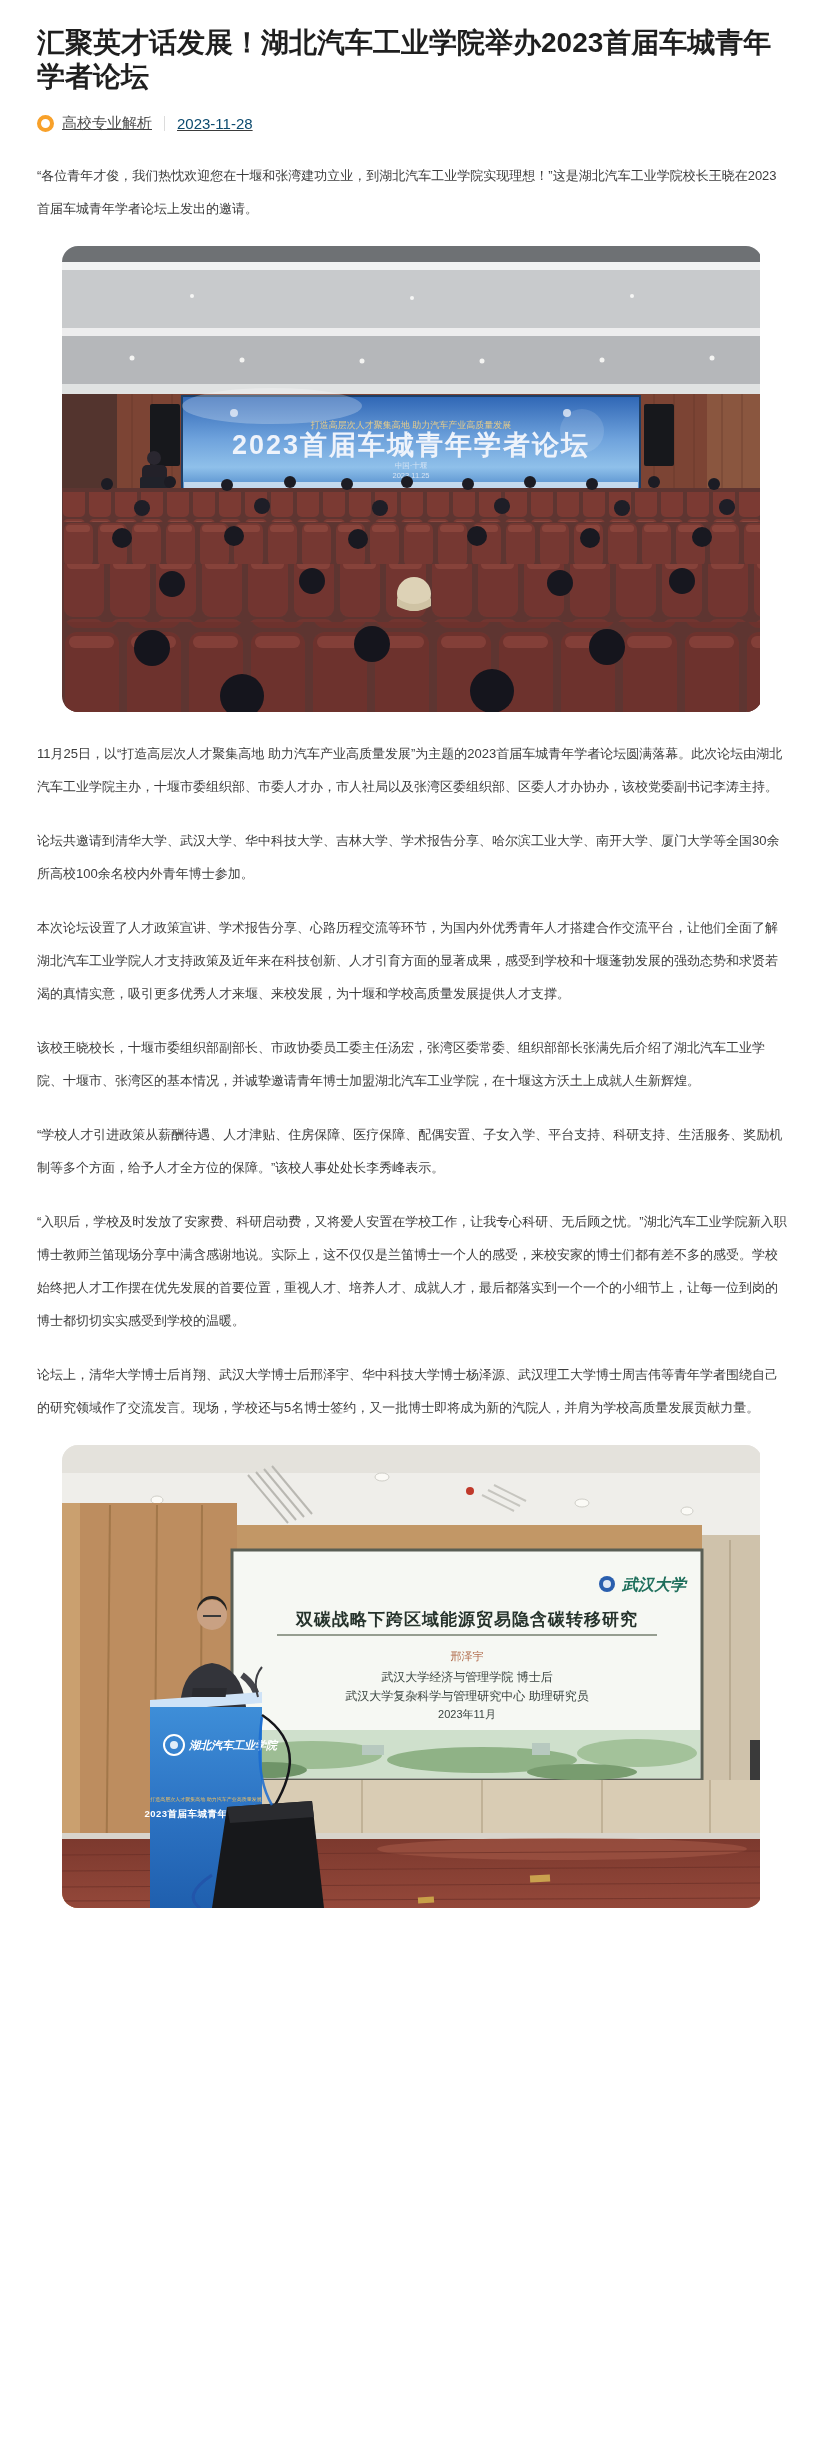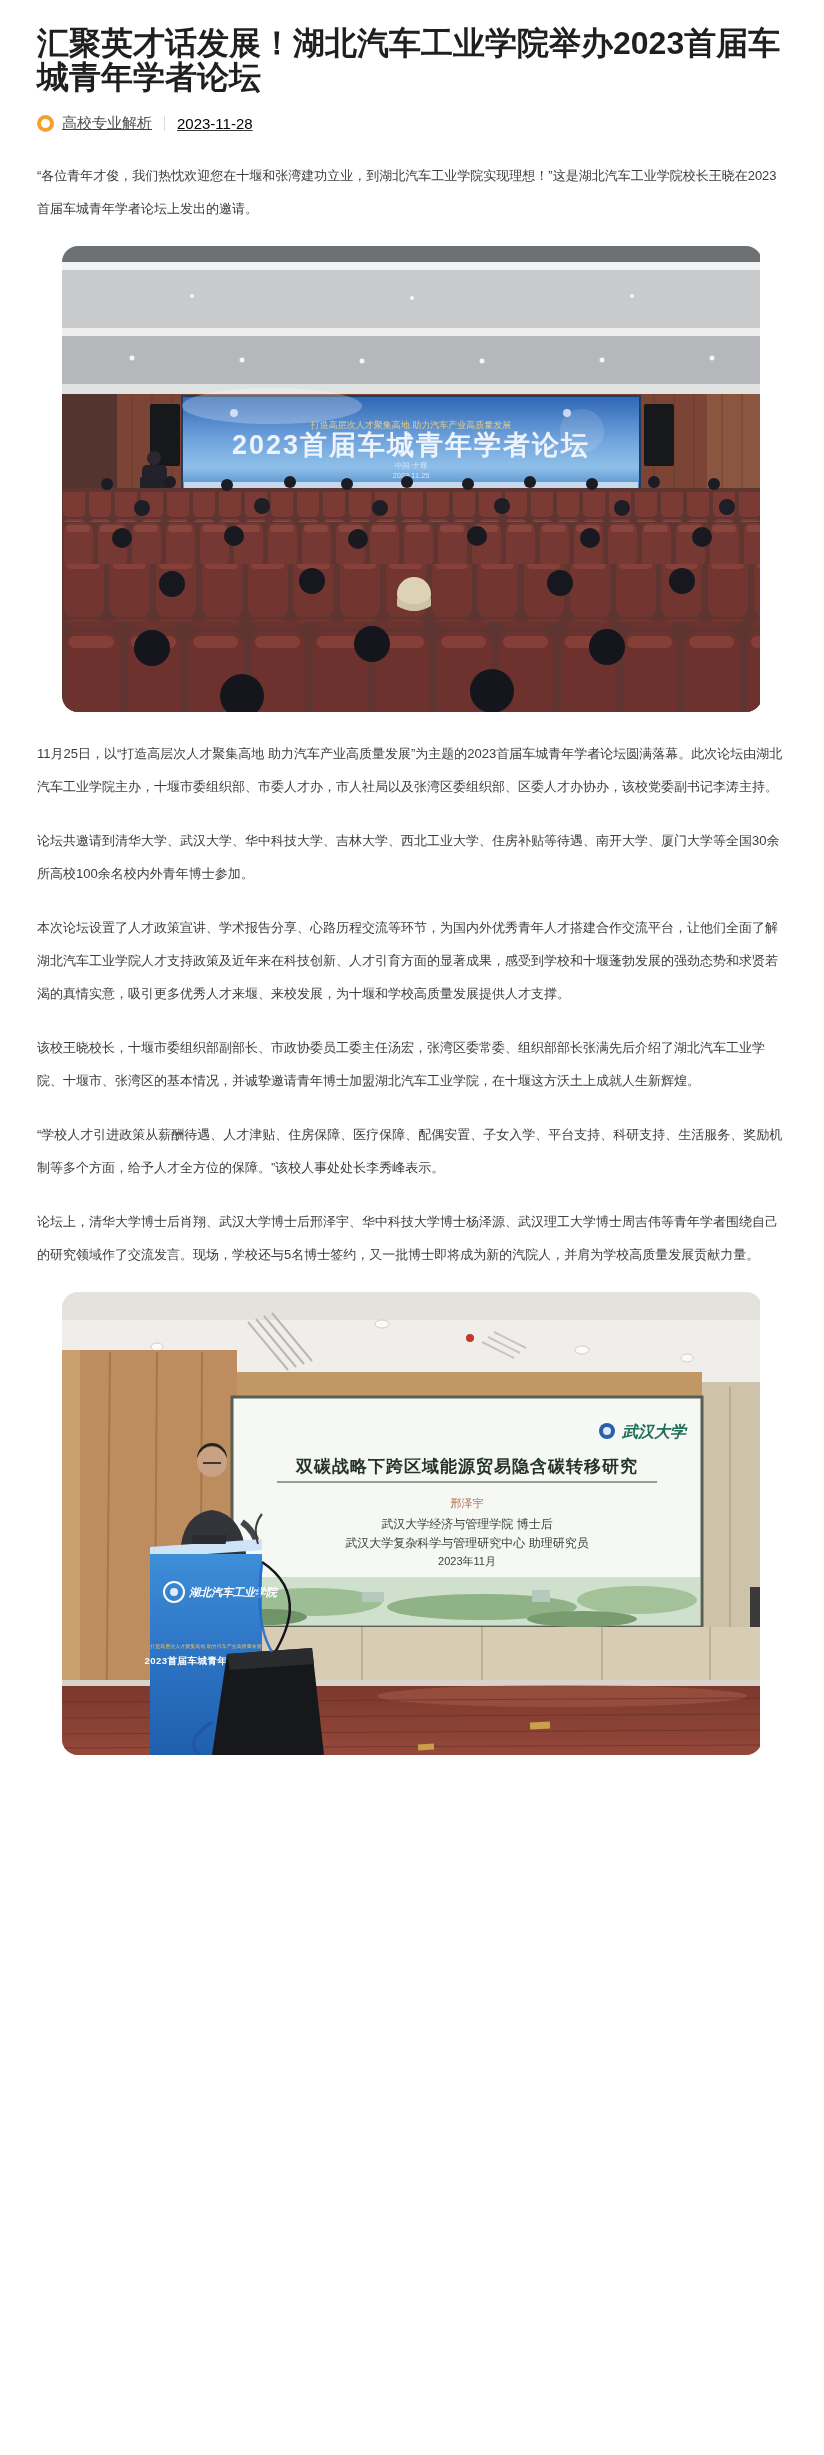--- a/index.html
+++ b/index.html
@@ -1,23 +1,23 @@
 <!DOCTYPE html>
 <html><head>
 <meta charset="utf-8">
 <style>
   html,body{margin:0;padding:0;background:#ffffff;}
   body{width:824px;font-family:"Liberation Sans","DejaVu Sans",sans-serif;color:#3b3b3b;}
   .article{padding:26px 37px 30px 37px;}
-  .title{font-size:32px;line-height:34px;font-weight:700;color:#1f1f1f;margin:0 0 20px 0;}
+  .title{font-size:28px;line-height:34px;font-weight:700;color:#1f1f1f;margin:0 0 20px 0;}
   .meta{display:flex;align-items:center;margin:0 0 26px 0;text-decoration:underline;}
   .meta-icon{width:17px;height:17px;border-radius:50%;border:4.5px solid #f8a12a;background:#fff;box-sizing:border-box;flex:0 0 auto;}
   .meta-name{font-size:15px;color:#4d4d4d;margin-left:8px;}
   .meta-divider{width:1px;height:15px;background:#dcdcdc;margin:0 12px;}
-  .meta-date{font-size:15px;color:#000000;text-align:right;}
+  .meta-date{font-size:15px;color:#0c4a6e;text-align:right;}
   .para{font-size:13px;line-height:33px;margin:0 0 21px 0;color:#3c3c3c;}
   .figure{width:700px;height:auto;margin:4px auto 25px auto;border-radius:16px;overflow:hidden;display:block;line-height:0;}
   .figure svg{display:block;}
   text{font-family:"Liberation Sans","DejaVu Sans",sans-serif;}
 </style>
 </head>
 <body>
 
 <div class="article">
 
@@ -167,24 +167,25 @@
             <circle cx="310" cy="398" r="18"></circle>
             <circle cx="545" cy="401" r="18"></circle>
           <circle cx="430" cy="445" r="22"></circle>
             <circle cx="180" cy="450" r="22"></circle>
         </g>
       </g>
     </svg>
   </div>
 
   <p class="para">11月25日，以“打造高层次人才聚集高地 助力汽车产业高质量发展”为主题的2023首届车城青年学者论坛圆满落幕。此次论坛由湖北汽车工业学院主办，十堰市委组织部、市委人才办，市人社局以及张湾区委组织部、区委人才办协办，该校党委副书记李涛主持。</p>
-  <p class="para">论坛共邀请到清华大学、武汉大学、华中科技大学、吉林大学、西北工业大学、住房补贴等待遇、南开大学、厦门大学等全国30余所高校100余名校内外青年博士参加。</p>
+  <p class="para">论坛共邀请到清华大学、武汉大学、华中科技大学、吉林大学、学术报告分享、哈尔滨工业大学、南开大学、厦门大学等全国30余所高校100余名校内外青年博士参加。</p>
   <p class="para">本次论坛设置了人才政策宣讲、学术报告分享、心路历程交流等环节，为国内外优秀青年人才搭建合作交流平台，让他们全面了解湖北汽车工业学院人才支持政策及近年来在科技创新、人才引育方面的显著成果，感受到学校和十堰蓬勃发展的强劲态势和求贤若渴的真情实意，吸引更多优秀人才来堰、来校发展，为十堰和学校高质量发展提供人才支撑。</p>
   <p class="para">该校王晓校长，十堰市委组织部副部长、市政协委员工委主任汤宏，张湾区委常委、组织部部长张满先后介绍了湖北汽车工业学院、十堰市、张湾区的基本情况，并诚挚邀请青年博士加盟湖北汽车工业学院，在十堰这方沃土上成就人生新辉煌。</p>
   <p class="para">“学校人才引进政策从薪酬待遇、人才津贴、住房保障、医疗保障、配偶安置、子女入学、平台支持、科研支持、生活服务、奖励机制等多个方面，给予人才全方位的保障。”该校人事处处长李秀峰表示。</p>
+  <p class="para">“入职后，学校及时发放了安家费、科研启动费，又将爱人安置在学校工作，让我专心科研、无后顾之忧。”湖北汽车工业学院新入职博士教师兰笛现场分享中满含感谢地说。实际上，这不仅仅是兰笛博士一个人的感受，来校安家的博士们都有差不多的感受。学校始终把人才工作摆在优先发展的首要位置，重视人才、培养人才、成就人才，最后都落实到一个一个的小细节上，让每一位到岗的博士都切切实实感受到学校的温暖。</p>
   <p class="para">论坛上，清华大学博士后肖翔、武汉大学博士后邢泽宇、华中科技大学博士杨泽源、武汉理工大学博士周吉伟等青年学者围绕自己的研究领域作了交流发言。现场，学校还与5名博士签约，又一批博士即将成为新的汽院人，并肩为学校高质量发展贡献力量。</p>
 
   <div class="figure">
     <svg width="698" height="463" viewBox="0 0 698 463" xmlns="http://www.w3.org/2000/svg">
       <defs>
         <linearGradient id="pod2" x1="0" y1="0" x2="0" y2="1">
           <stop offset="0" stop-color="#3e8ed8"></stop>
             <stop offset="0.5" stop-color="#2d74c4"></stop>
             <stop offset="1" stop-color="#1f5fae"></stop>
         </linearGradient>

